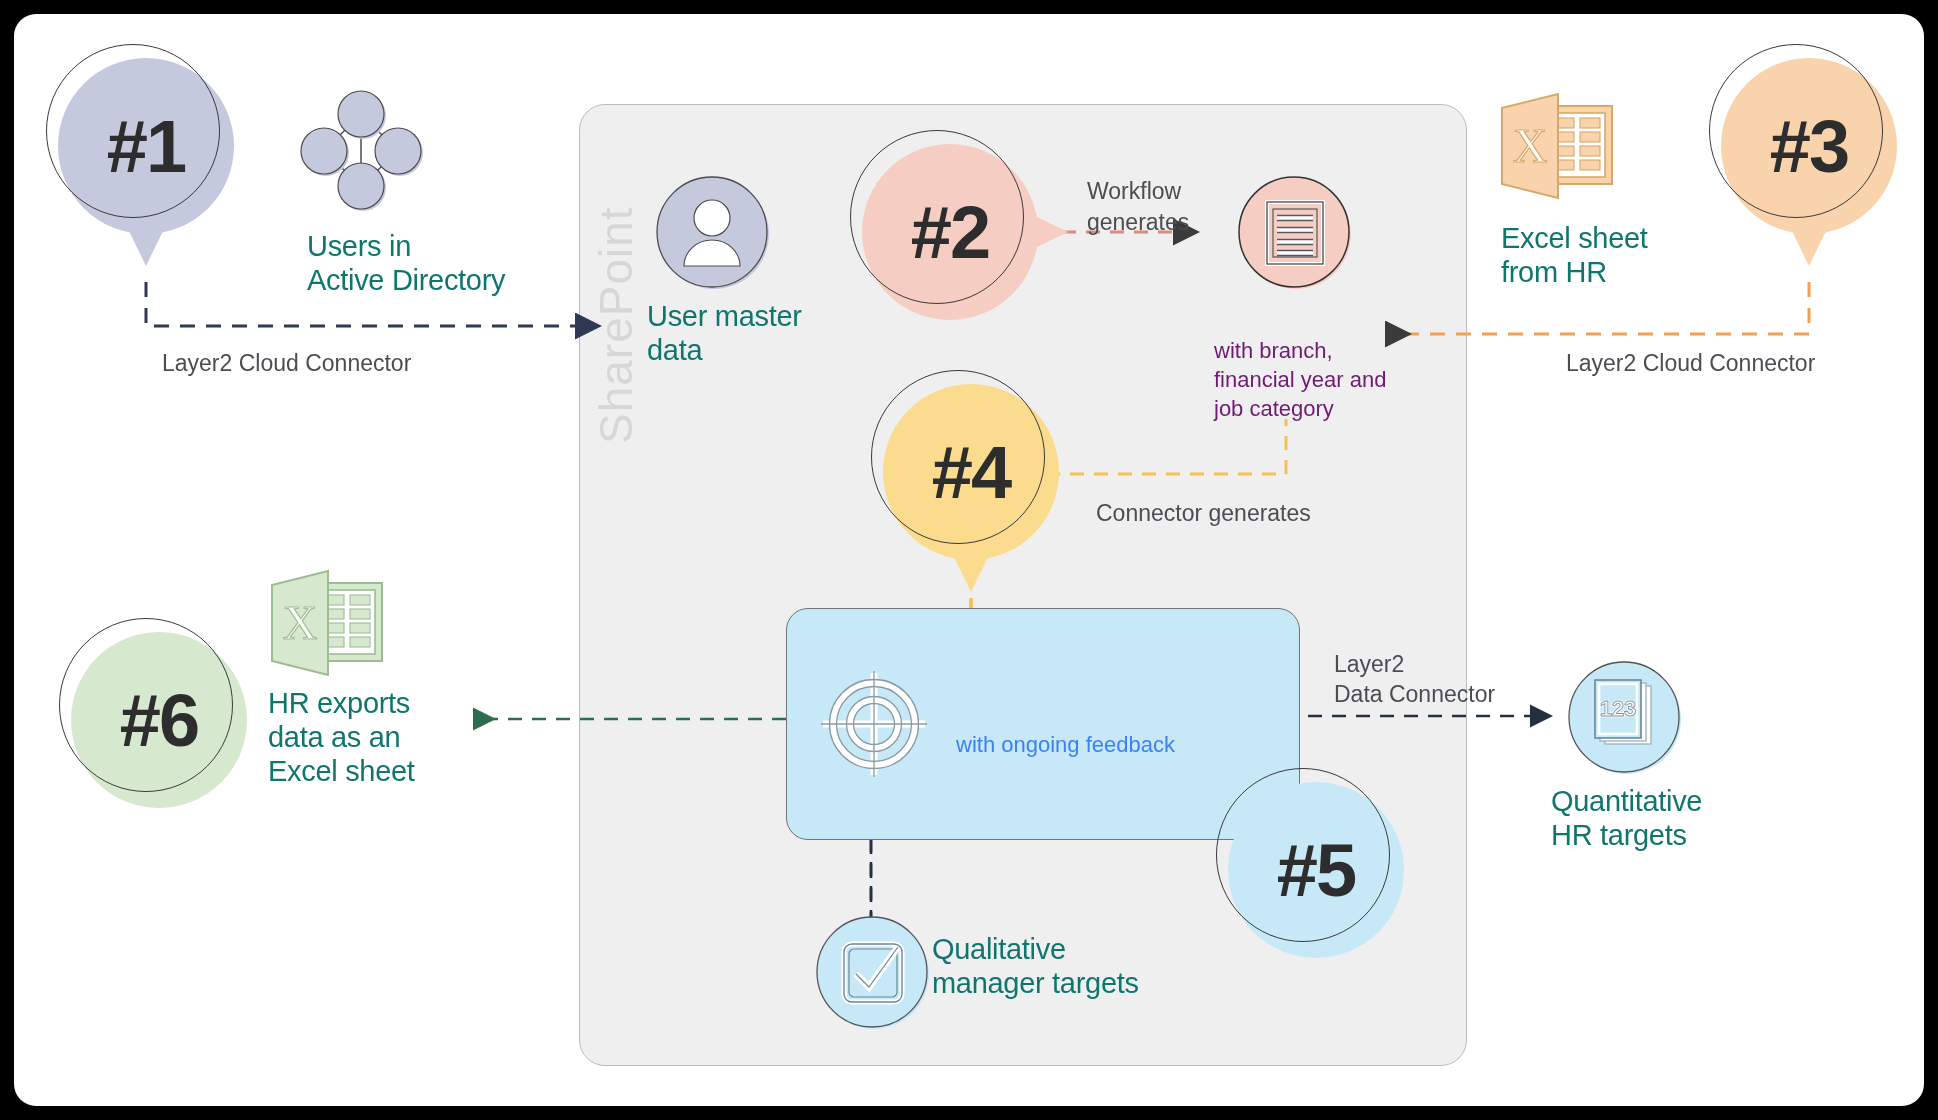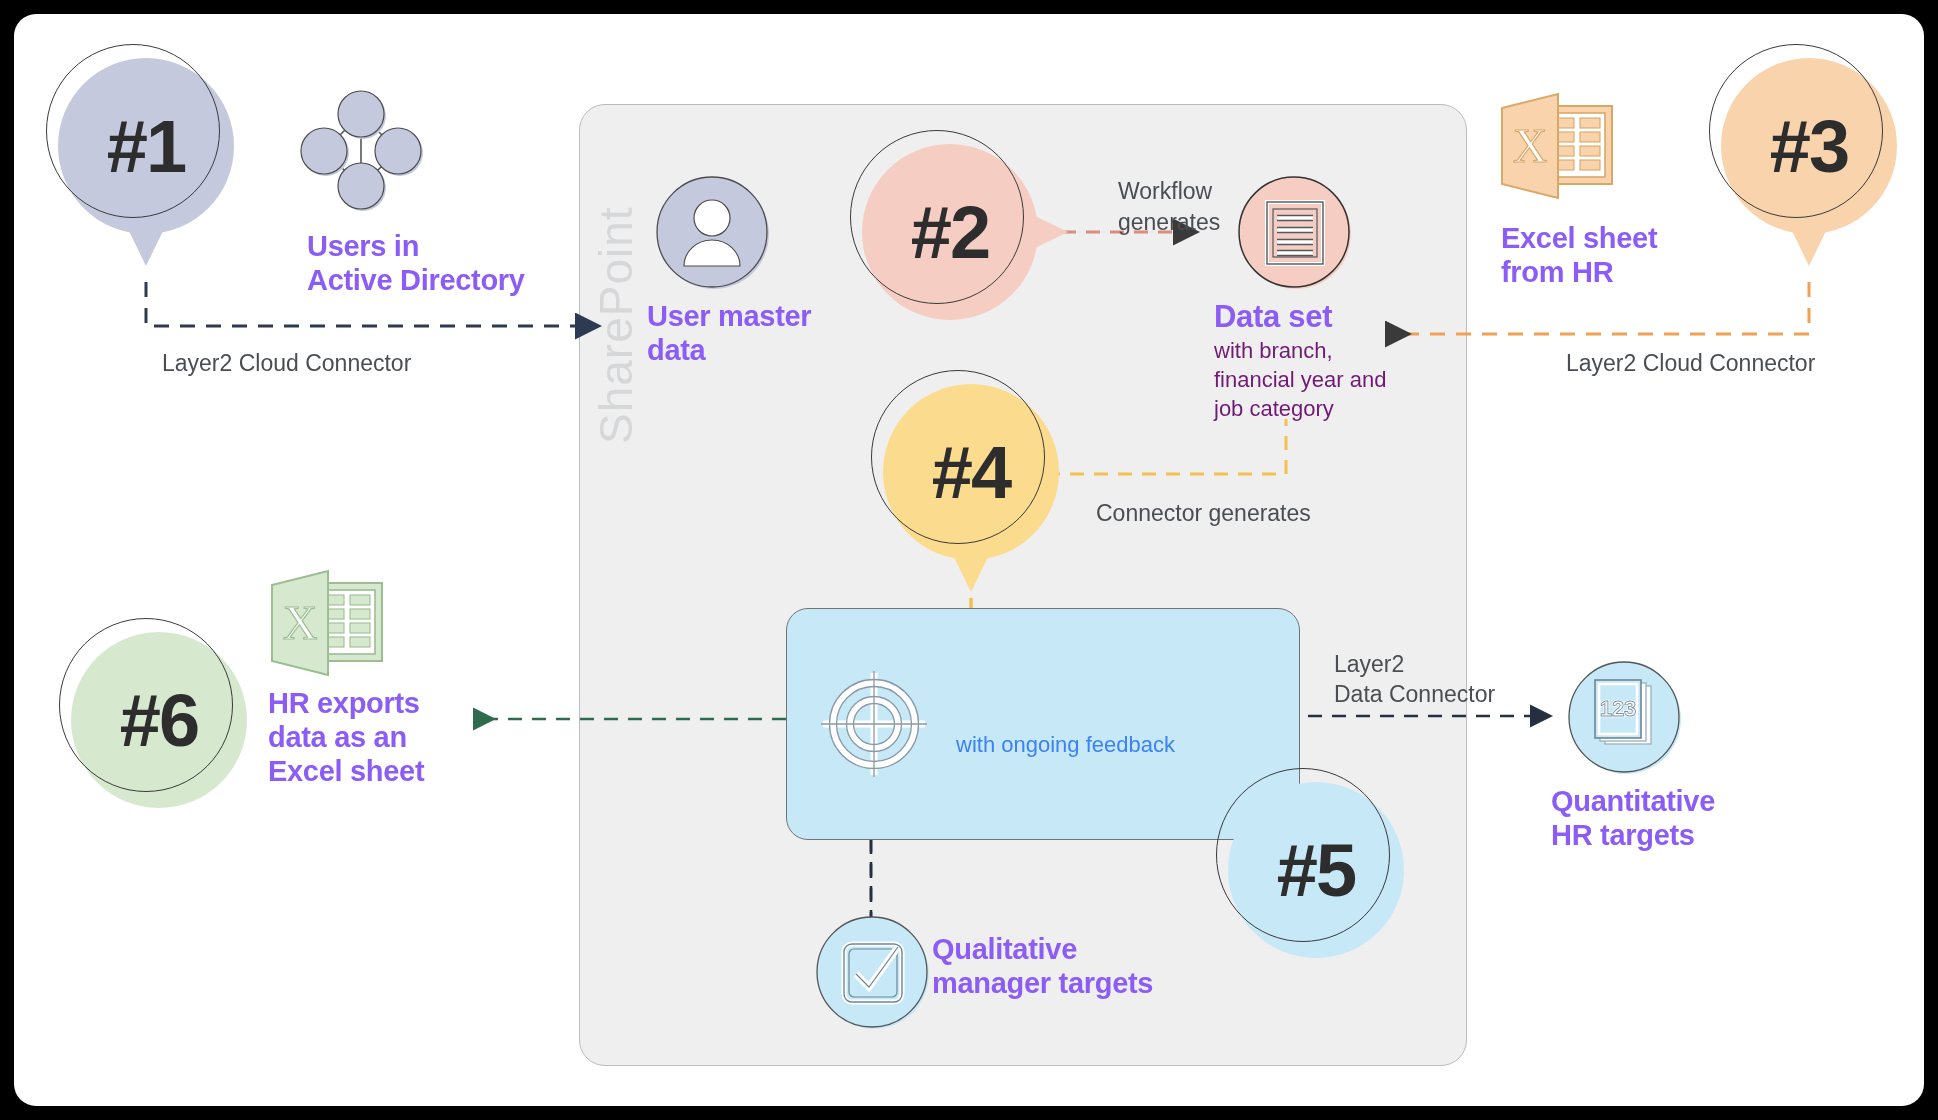--- a/index.html
+++ b/index.html
@@ -20,21 +20,21 @@
   .pin .circ{position:absolute;left:0;top:0;width:176px;height:176px;border-radius:50%;}
   .pin .ring{position:absolute;left:-12px;top:-14px;width:172px;height:172px;border-radius:50%;border:1.6px solid #3a3a3a;background:transparent;}
   .pin .num{position:absolute;left:0;top:0;width:176px;height:176px;display:flex;align-items:center;justify-content:center;
      font-size:74px;font-weight:700;color:#2d2d2d;letter-spacing:-2px;}
   .tail-down{position:absolute;left:50%;top:140px;margin-left:-33px;width:0;height:0;
      border-left:33px solid transparent;border-right:33px solid transparent;border-top:68px solid;}
   .tail-right{position:absolute;left:138px;top:50%;margin-top:-33px;width:0;height:0;
      border-top:33px solid transparent;border-bottom:33px solid transparent;border-left:68px solid;}
 
   
-  .hdr{font-weight:700;color:#8b5cf6;font-size:29px;line-height:1.18;letter-spacing:-.3px;}
+  .hdr{font-weight:400;color:#0f766e;font-size:29px;line-height:1.18;letter-spacing:-.3px;}
   .sub{font-weight:400;color:#701a75;font-size:22px;line-height:1.32;}
   .lbl{font-weight:400;color:#4a4e52;font-size:23px;line-height:1.3;}
 
   
   #ta-box{left:772px;top:594px;width:512px;height:230px;background:#c7e8f7;border:1.4px solid #6f7479;border-radius:22px;}
   #ta-title{font-size:31px;font-weight:700;color:#2d2d2d;}
   #ta-sub{font-size:22px;color:#3b82f6;}
 
   svg{display:block;overflow:visible;}
 </style>
@@ -134,21 +134,21 @@
     <span>User master</span><br>
     <span>data</span>
   </div>
 
   <div class="abs pin" style="left:848px;top:130px;">
     <div class="tail-right" style="border-left-color:#f5cdc3;"></div>
     <div class="circ" style="background:#f5cdc3;"></div>
     <div class="ring"></div>
     <div class="num">#2</div>
   </div>
-  <div class="abs lbl" style="left:1073px;top:162px;width:180px;line-height:1.35;margin-left:31px;">
+  <div class="abs lbl" style="left:1073px;top:162px;width:180px;line-height:1.35;">
     <span>Workflow</span><br>
     <span>generates</span>
   </div>
 
   <svg class="abs" style="left:1222px;top:160px;" width="116" height="116">
     <circle cx="60" cy="60" r="55" fill="#f5cdc3"></circle>
     <circle cx="58" cy="58" r="55" fill="#f5cdc3" stroke="#333" stroke-width="1.5"></circle>
     <rect x="31" y="28" width="56" height="62" fill="none" stroke="#fff" stroke-width="4"></rect>
     <rect x="31" y="28" width="56" height="62" fill="none" stroke="#54585c" stroke-width="1.4"></rect>
     <rect x="37" y="35" width="44" height="48" fill="none" stroke="#54585c" stroke-width="1.2"></rect>
@@ -162,21 +162,20 @@
       <line x1="41" y1="41.5" x2="77" y2="41.5"></line>
           <line x1="41" y1="46.5" x2="77" y2="46.5"></line>
       <line x1="41" y1="53.5" x2="77" y2="53.5"></line>
           <line x1="41" y1="58.5" x2="77" y2="58.5"></line>
       <line x1="41" y1="65.5" x2="77" y2="65.5"></line>
           <line x1="41" y1="70.5" x2="77" y2="70.5"></line>
       <line x1="41" y1="76.5" x2="77" y2="76.5"></line>
           <line x1="41" y1="81.5" x2="77" y2="81.5"></line>
     </g>
   </svg>
-  <div class="abs hdr" style="left:1200px;top:285px;width:250px;font-size:31px;">Data set</div>
   <div class="abs sub" style="left:1200px;top:322px;width:260px;">
     <span>with branch,</span><br>
     <span>financial year and</span><br>
     <span>job category</span>
   </div>
 
   <div class="abs pin" style="left:1707px;top:44px;">
     <div class="tail-down" style="border-top-color:#f8d3ac;"></div>
     <div class="circ" style="background:#f8d3ac;"></div>
     <div class="ring"></div>

